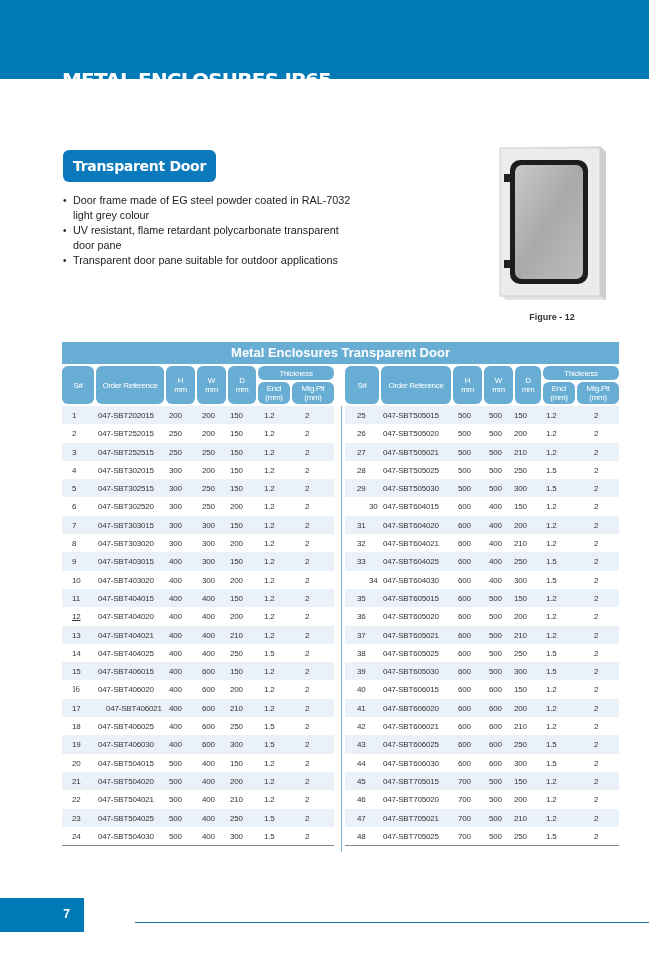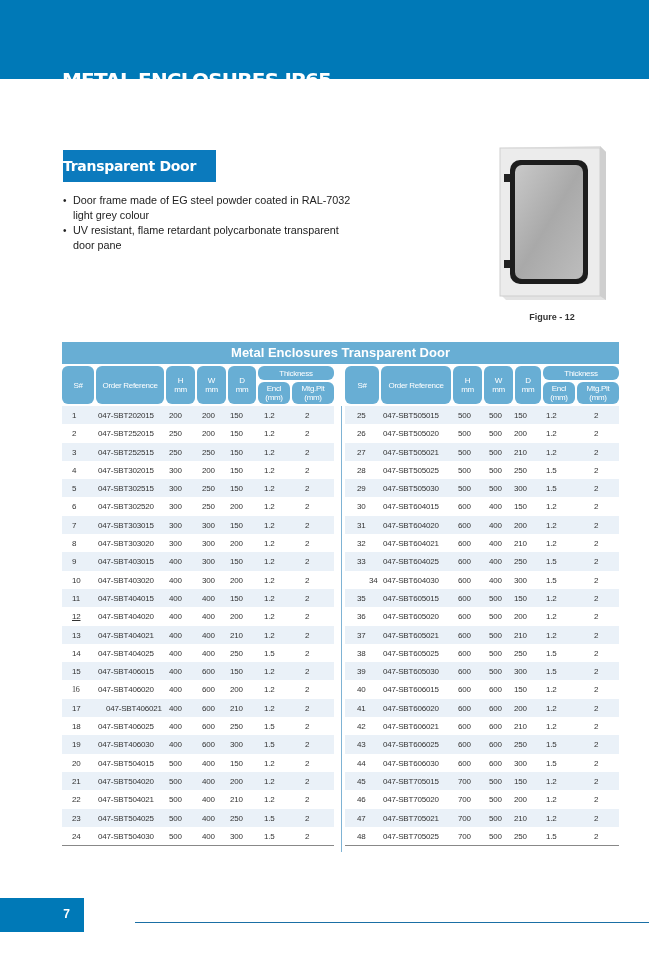--- a/index.html
+++ b/index.html
@@ -2,21 +2,21 @@
 <html><head>
 <meta charset="utf-8">
 <style>
   * { box-sizing: border-box; margin: 0; padding: 0; }
   html, body { width: 649px; height: 963px; background: #ffffff; overflow: hidden; }
   body { position: relative; font-family: "Liberation Sans", sans-serif; color: #333; }
 
   .banner { position: absolute; left: 0; top: 0; width: 649px; height: 79px; background: #0079b7; }
   .banner h1 { position: absolute; left: 62px; top: 68px; color: #fff; font-family: "DejaVu Sans", sans-serif; font-weight: bold; font-size: 20px; letter-spacing: -0.8px; }
 
-  .pill { position: absolute; left: 63px; top: 150px; width: 153px; height: 32px; background: #0b7abd; border-radius: 0; color: #fff; font-family: "DejaVu Sans", sans-serif; font-weight: bold; font-size: 14px; letter-spacing: -0.3px; line-height: 32px; text-align: left; }
+  .pill { position: absolute; left: 63px; top: 150px; width: 153px; height: 32px; background: #0b7abd; border-radius: 6px; color: #fff; font-family: "DejaVu Sans", sans-serif; font-weight: bold; font-size: 14px; letter-spacing: -0.3px; line-height: 32px; text-align: center; }
 
   .bullets { position: absolute; left: 63px; top: 193px; width: 300px; list-style: none; font-size: 10.8px; line-height: 15px; color: #222; }
   .bullets li { position: relative; padding-left: 10px; }
   .bullets li::before { content: "\2022"; position: absolute; left: 0; top: 0; font-size: 10px; }
 
   .figure { position: absolute; left: 496px; top: 144px; width: 112px; height: 158px; }
   .fig-caption { position: absolute; left: 500px; top: 312px; width: 104px; text-align: center; font-size: 9px; font-weight: bold; color: #333; }
 
   .table-title { position: absolute; left: 62px; top: 342px; width: 557px; height: 22px; background: #68aed4; color: #fff; text-align: center; font-weight: bold; font-size: 13px; line-height: 22px; }
 
@@ -44,20 +44,21 @@
 
 <div class="banner">
   <h1>METAL ENCLOSURES IP65</h1>
 </div>
 
 <div class="pill">Transparent Door</div>
 
 <ul class="bullets">
   <li>Door frame made of EG steel powder coated in RAL-7032 light grey colour</li>
   <li>UV resistant, flame retardant polycarbonate transparent door pane</li>
+  <li>Transparent door pane suitable for outdoor applications</li>
 </ul>
 
 <svg class="figure" viewBox="0 0 112 158">
   <defs>
     <linearGradient id="glass" x1="0" y1="0" x2="1" y2="1">
       <stop offset="0" stop-color="#c9c9c9"></stop>
       <stop offset="0.5" stop-color="#a9a9a9"></stop>
       <stop offset="1" stop-color="#bdbdbd"></stop>
     </linearGradient>
   </defs>
@@ -358,21 +359,21 @@
       <div class="row alt">
         <span style="left: 12px;">29</span>
         <span style="left: 38px;">047-SBT505030</span>
         <span style="left: 113px;">500</span>
         <span style="left: 144px;">500</span>
         <span style="left: 169px;">300</span>
         <span style="left: 201px;">1.5</span>
         <span style="left: 249px;">2</span>
       </div>
       <div class="row">
-        <span style="left: 12px; text-align: right;">30</span>
+        <span style="left: 24px; text-align: right;">30</span>
         <span style="left: 38px;">047-SBT604015</span>
         <span style="left: 113px;">600</span>
         <span style="left: 144px;">400</span>
         <span style="left: 169px;">150</span>
         <span style="left: 201px;">1.2</span>
         <span style="left: 249px;">2</span>
       </div>
       <div class="row alt">
         <span style="left: 12px;">31</span>
         <span style="left: 38px;">047-SBT604020</span>

